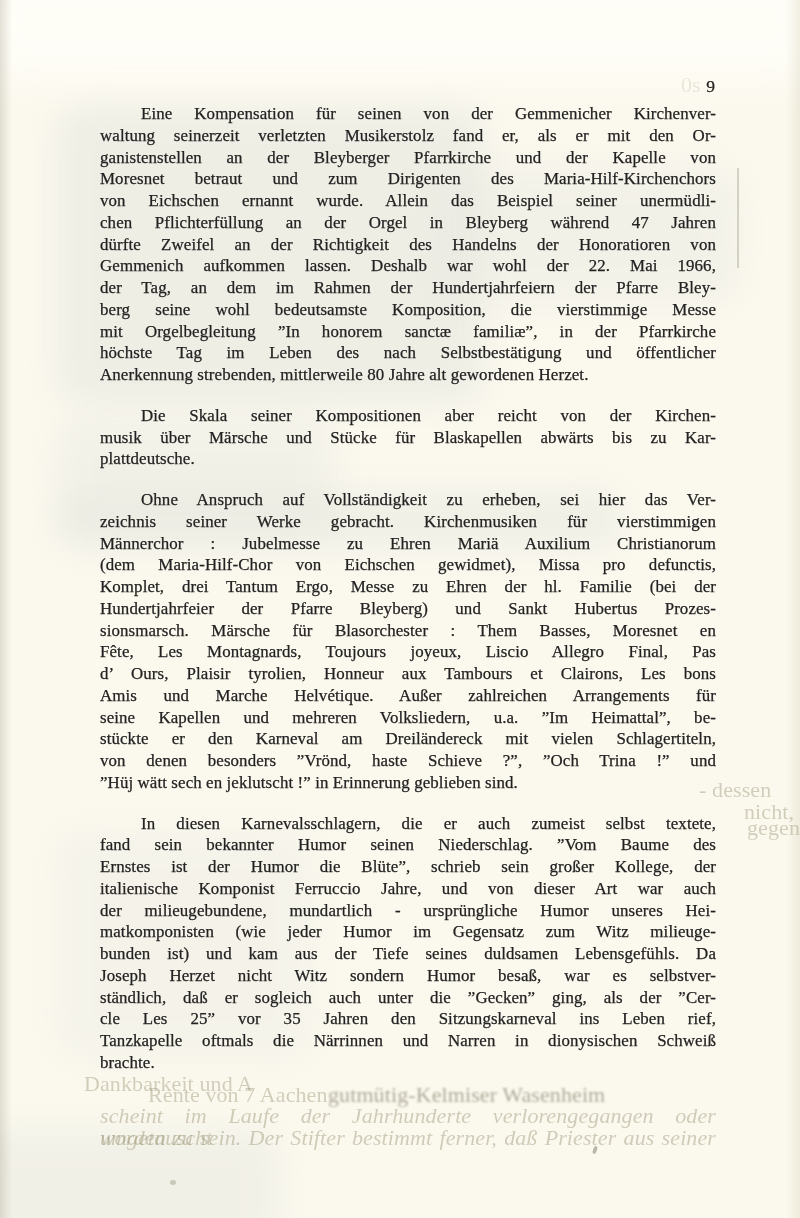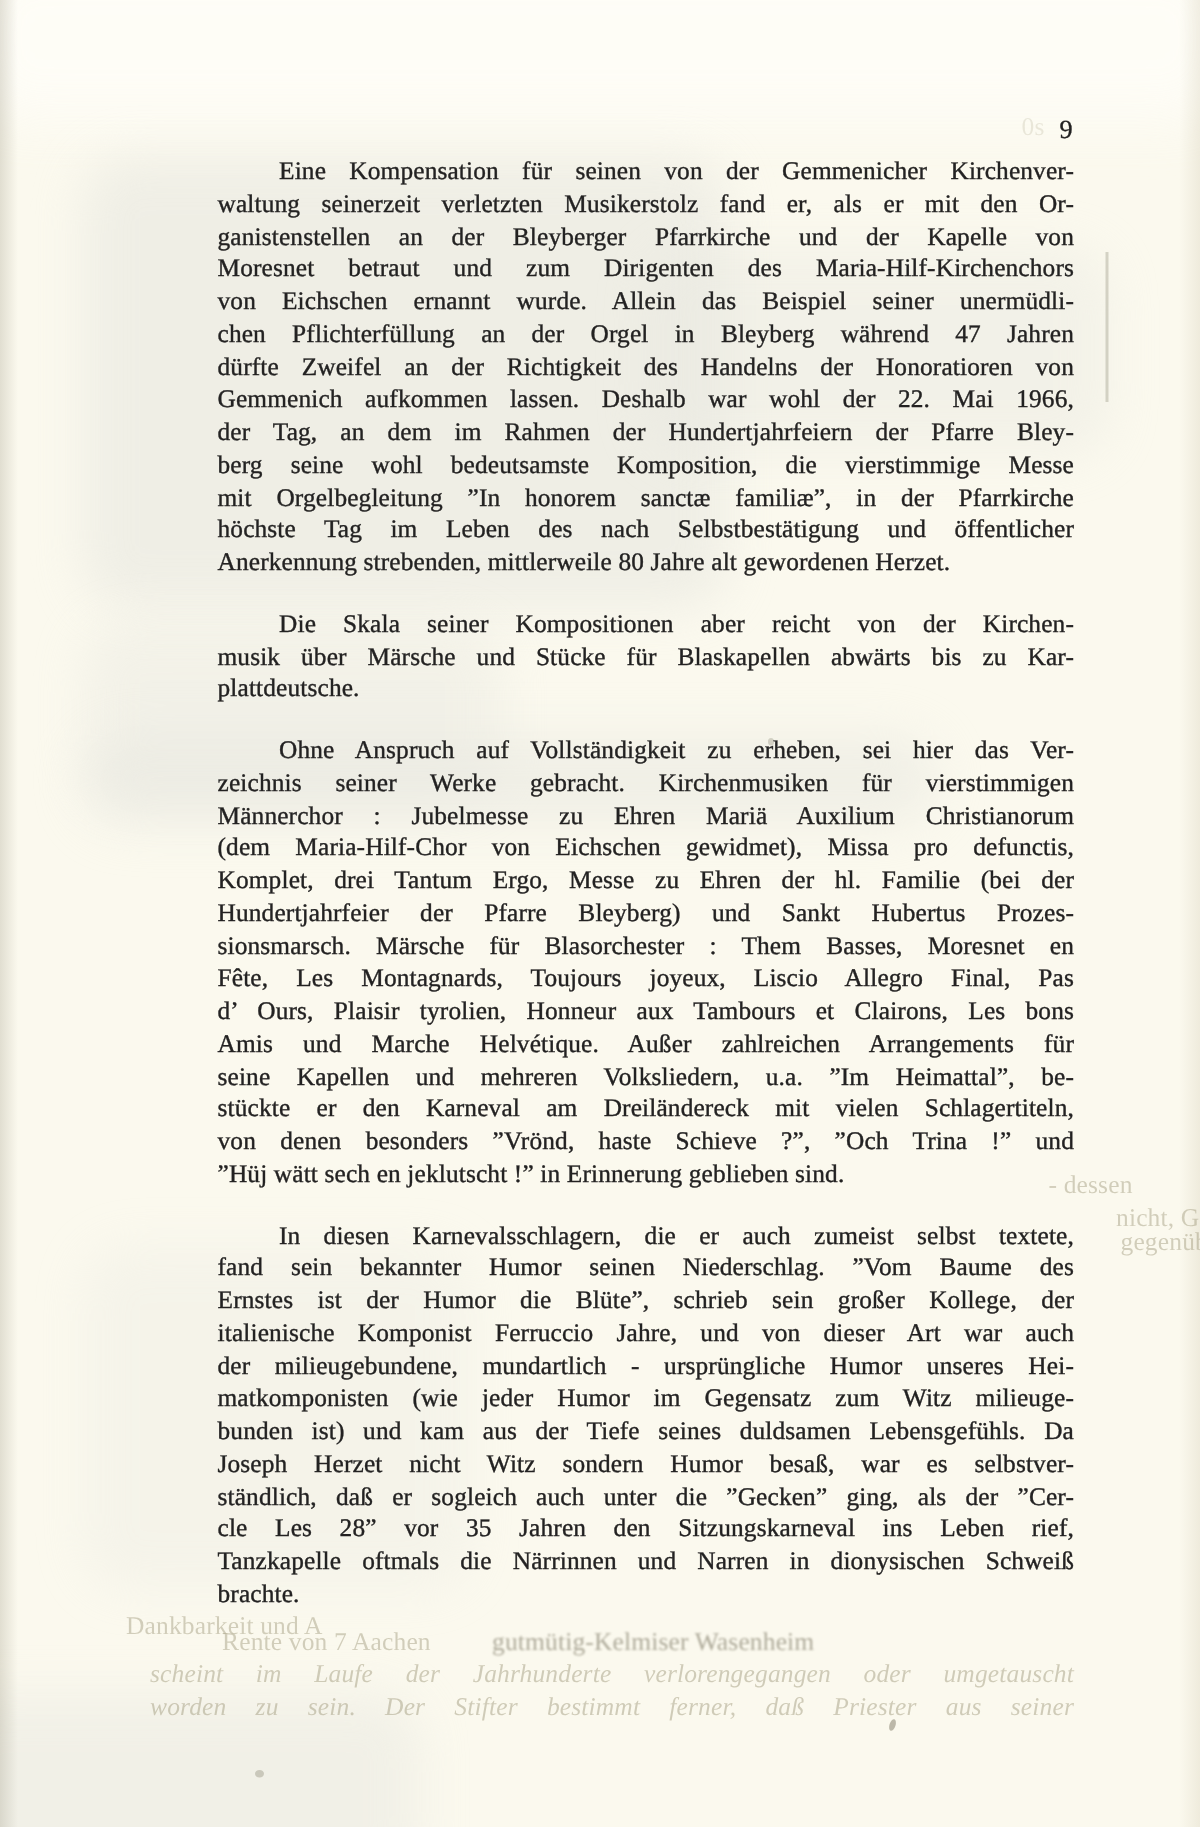--- a/index.html
+++ b/index.html
@@ -33,21 +33,21 @@
   .scanline{position:absolute;left:737px;top:168px;width:2px;height:100px;background:rgba(120,115,95,.28);filter:blur(.5px);}
   .speck{position:absolute;border-radius:50%;}
   .sp1{left:593px;top:1146px;width:4px;height:8px;transform:rotate(18deg);background:rgba(110,105,85,.45);}
   .sp2{left:170px;top:1180px;width:6px;height:5px;background:rgba(130,125,105,.35);}
   .sp3{left:512px;top:492px;width:4px;height:5px;background:rgba(130,125,105,.30);}
 
   
   .bleed-layer{position:absolute;inset:0;}
   .ghost{
     position:absolute;
-    font-size:17px;line-height:21.75px;
+    font-size:22px;line-height:21.75px;
     color:var(--ghost);opacity:.40;
     filter:blur(.4px);
     white-space:nowrap;
     letter-spacing:.1px;
   }
   .ghost.wide{width:616px;text-align:justify;text-align-last:justify;white-space:normal;opacity:.42;font-style:italic;}
   .ghost.smudge{opacity:.55;filter:blur(.8px);color:#6f6a55;text-align:right;}
   .ghost.faint{opacity:.18;}
 
   
@@ -56,21 +56,20 @@
     text-align:right;font-size:17.5px;line-height:24px;
     margin-bottom:5px;letter-spacing:1px;
     -webkit-text-stroke:.25px var(--ink);
   }
   .paragraph{margin-top:19px;}
   .paragraph:first-child{margin-top:0;}
   .line{
     font-size:16.9px;line-height:21.75px;
     text-align:justify;text-align-last:justify;
     letter-spacing:.1px;
-    margin-left:45px;
     -webkit-text-stroke:.25px var(--ink);
   }
   .line.first{text-indent:41px;}
   .line.last{text-align-last:left;}
 </style>
 </head>
 <body>
 
 <div class="page">
 
@@ -142,19 +141,19 @@
         <div class="paragraph">
           <div class="line first">In diesen Karnevalsschlagern, die er auch zumeist selbst textete,</div>
           <div class="line">fand sein bekannter Humor seinen Niederschlag. ”Vom Baume des</div>
           <div class="line">Ernstes ist der Humor die Blüte”, schrieb sein großer Kollege, der</div>
           <div class="line">italienische Komponist Ferruccio Jahre, und von dieser Art war auch</div>
           <div class="line">der milieugebundene, mundartlich - ursprüngliche Humor unseres Hei-</div>
           <div class="line">matkomponisten (wie jeder Humor im Gegensatz zum Witz milieuge-</div>
           <div class="line">bunden ist) und kam aus der Tiefe seines duldsamen Lebensgefühls. Da</div>
           <div class="line">Joseph Herzet nicht Witz sondern Humor besaß, war es selbstver-</div>
           <div class="line">ständlich, daß er sogleich auch unter die ”Gecken” ging, als der ”Cer-</div>
-          <div class="line">cle Les 28” vor 35 Jahren den Sitzungskarneval ins Leben rief,</div>
+          <div class="line">cle Les 25” vor 35 Jahren den Sitzungskarneval ins Leben rief,</div>
           <div class="line">Tanzkapelle oftmals die Närrinnen und Narren in dionysischen Schweiß</div>
           <div class="line last">brachte.</div>
         </div>
       </div>
   </div>
 </div>
 
 </body></html>

